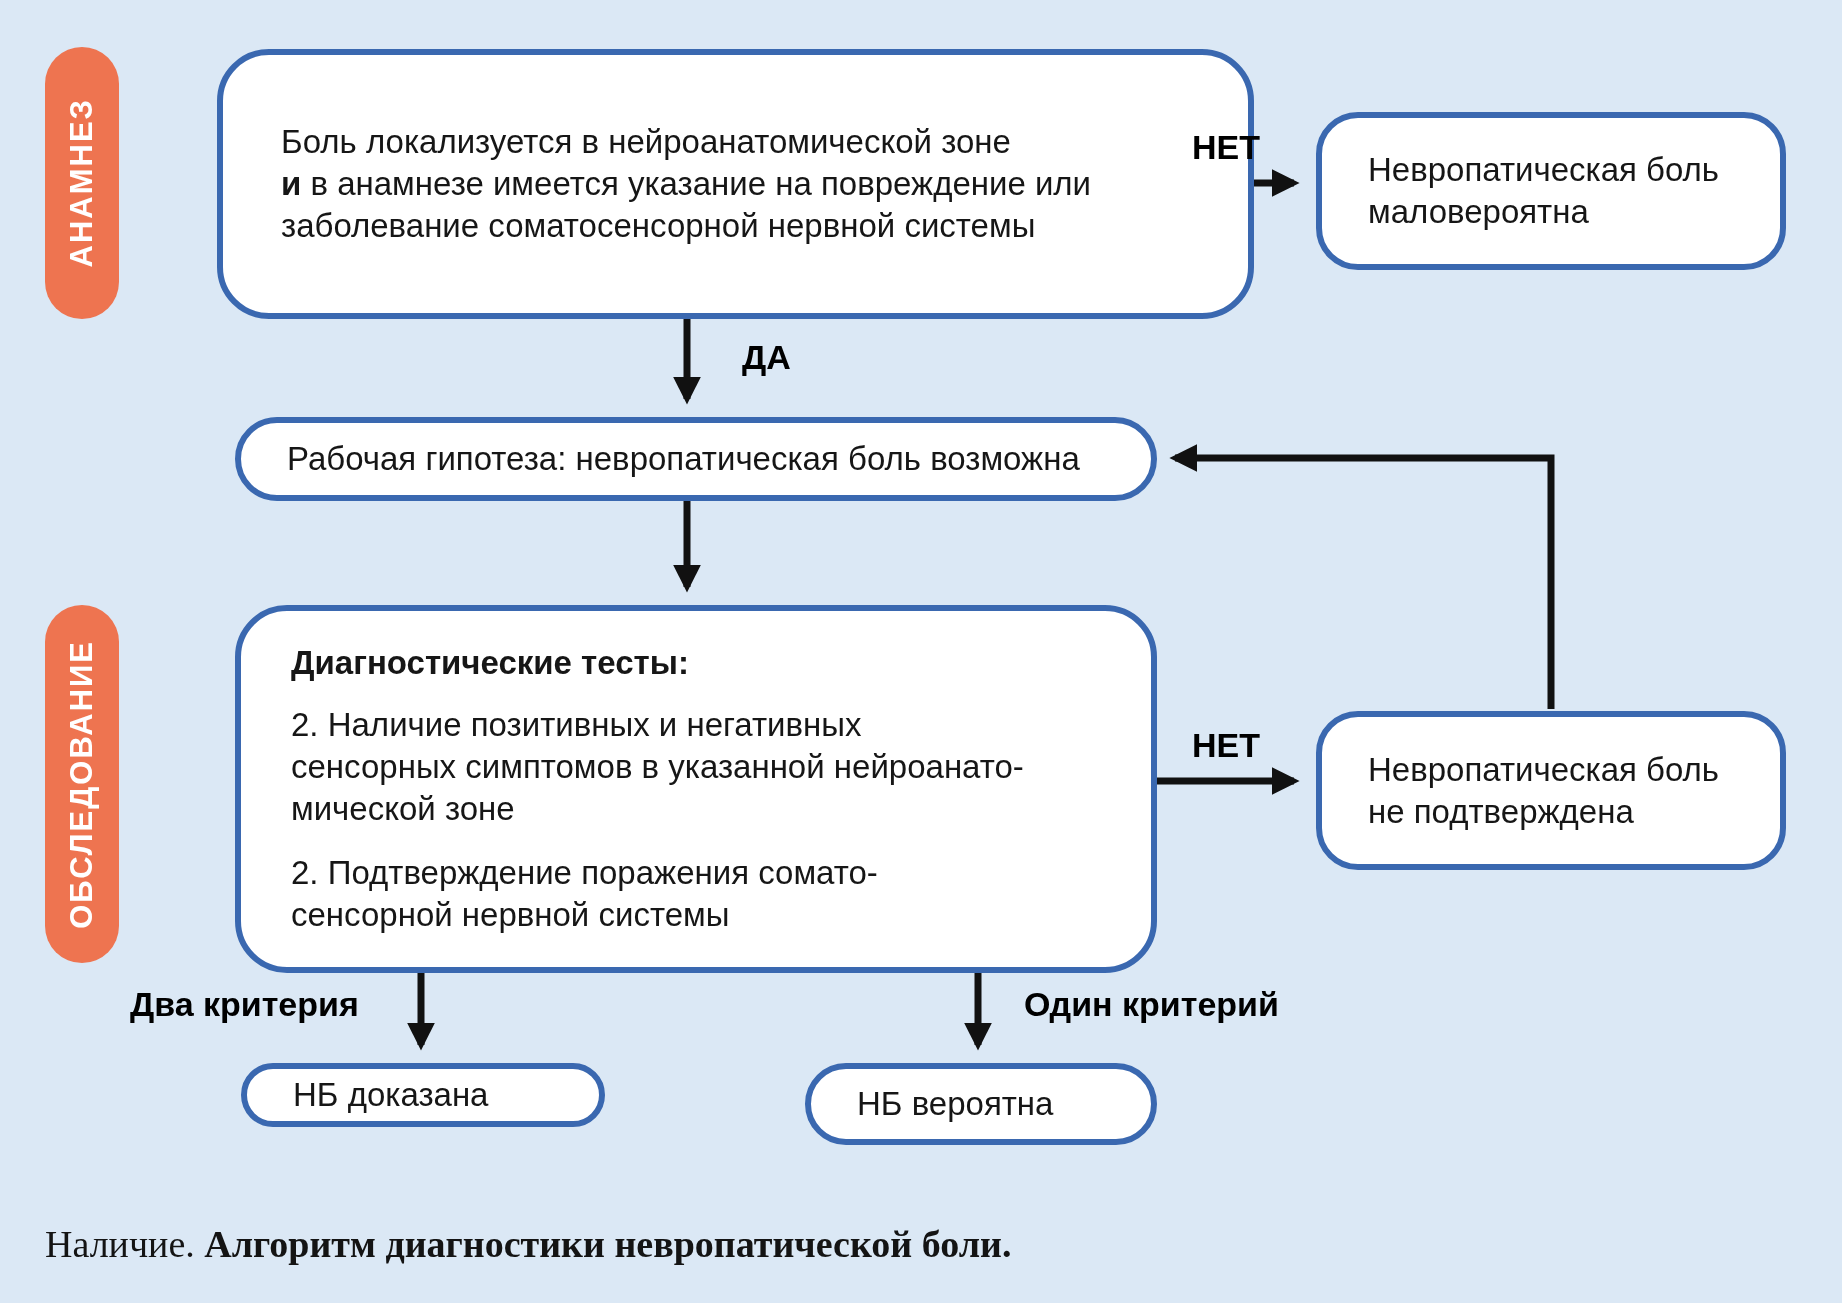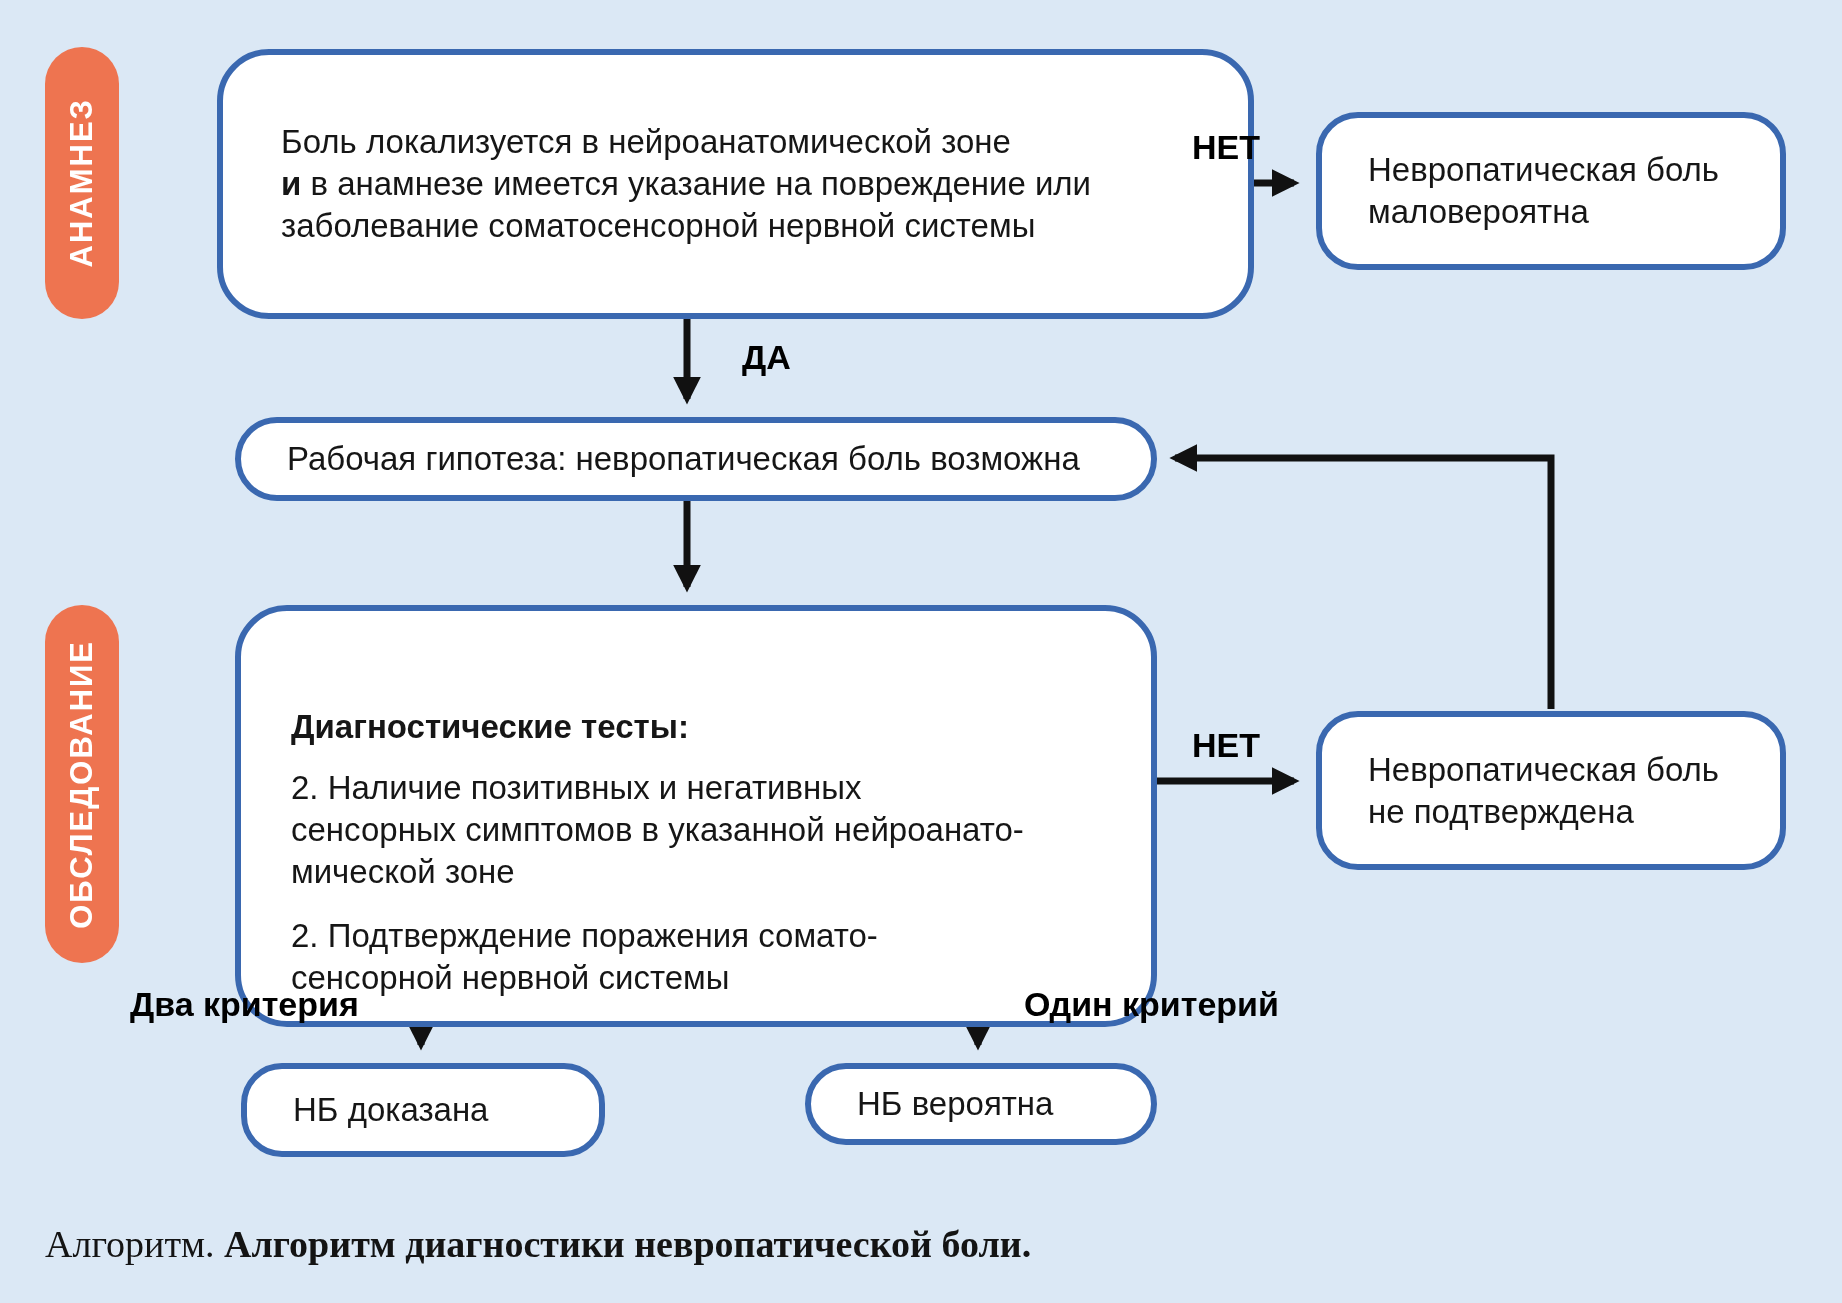--- a/index.html
+++ b/index.html
@@ -110,45 +110,45 @@
 
   <div class="node" style="left:1316px;top:112px;width:470px;height:158px;border-radius:42px;padding:10px 46px;">
     <div class="node-inner pre">Невропатическая боль
 маловероятна</div>
   </div>
 
   <div class="node" style="left:235px;top:417px;width:922px;height:84px;border-radius:42px;padding:9px 46px;">
     <div class="node-inner">Рабочая гипотеза: невропатическая боль возможна</div>
   </div>
 
-  <div class="node" style="left:235px;top:605px;width:922px;height:422px;border-radius:52px;padding:22px 50px;align-items:flex-end;">
+  <div class="node" style="left:235px;top:605px;width:922px;height:368px;border-radius:52px;padding:30px 50px;align-items:center;">
     <div class="node-inner">
       <p class="tests-title">Диагностические тесты:</p>
       <p class="tests-item pre">2. Наличие позитивных и негативных
 сенсорных симптомов в указанной нейроанато-
 мической зоне</p>
       <p class="tests-item pre">2. Подтверждение поражения сомато-
 сенсорной нервной системы</p>
     </div>
   </div>
 
   <div class="node" style="left:1316px;top:711px;width:470px;height:159px;border-radius:42px;padding:10px 46px;">
     <div class="node-inner pre">Невропатическая боль
 не подтверждена</div>
   </div>
 
-  <div class="node" style="left:241px;top:1063px;width:364px;height:94px;border-radius:41px;padding:0 46px;">
+  <div class="node" style="left:241px;top:1063px;width:364px;height:64px;border-radius:41px;padding:0 46px;">
     <div class="node-inner">НБ доказана</div>
   </div>
 
   <div class="node" style="left:805px;top:1063px;width:352px;height:82px;border-radius:41px;padding:0 46px;">
     <div class="node-inner">НБ вероятна</div>
   </div>
 
   <div class="edge-label" style="left:1192px;top:128px;">НЕТ</div>
   <div class="edge-label" style="left:742px;top:338px;">ДА</div>
   <div class="edge-label" style="left:1192px;top:726px;">НЕТ</div>
   <div class="edge-label" style="left:130px;top:985px;width:252px;text-align:left;">Два критерия</div>
   <div class="edge-label" style="left:1024px;top:985px;">Один критерий</div>
 
-  <div class="caption"><span>Алгоритм. </span><b>Алгоритм диагностики невропатической боли.</b></div>
+  <div class="caption"><span>Наличие. </span><b>Алгоритм диагностики невропатической боли.</b></div>
 
 </div>
 
 </body></html>

